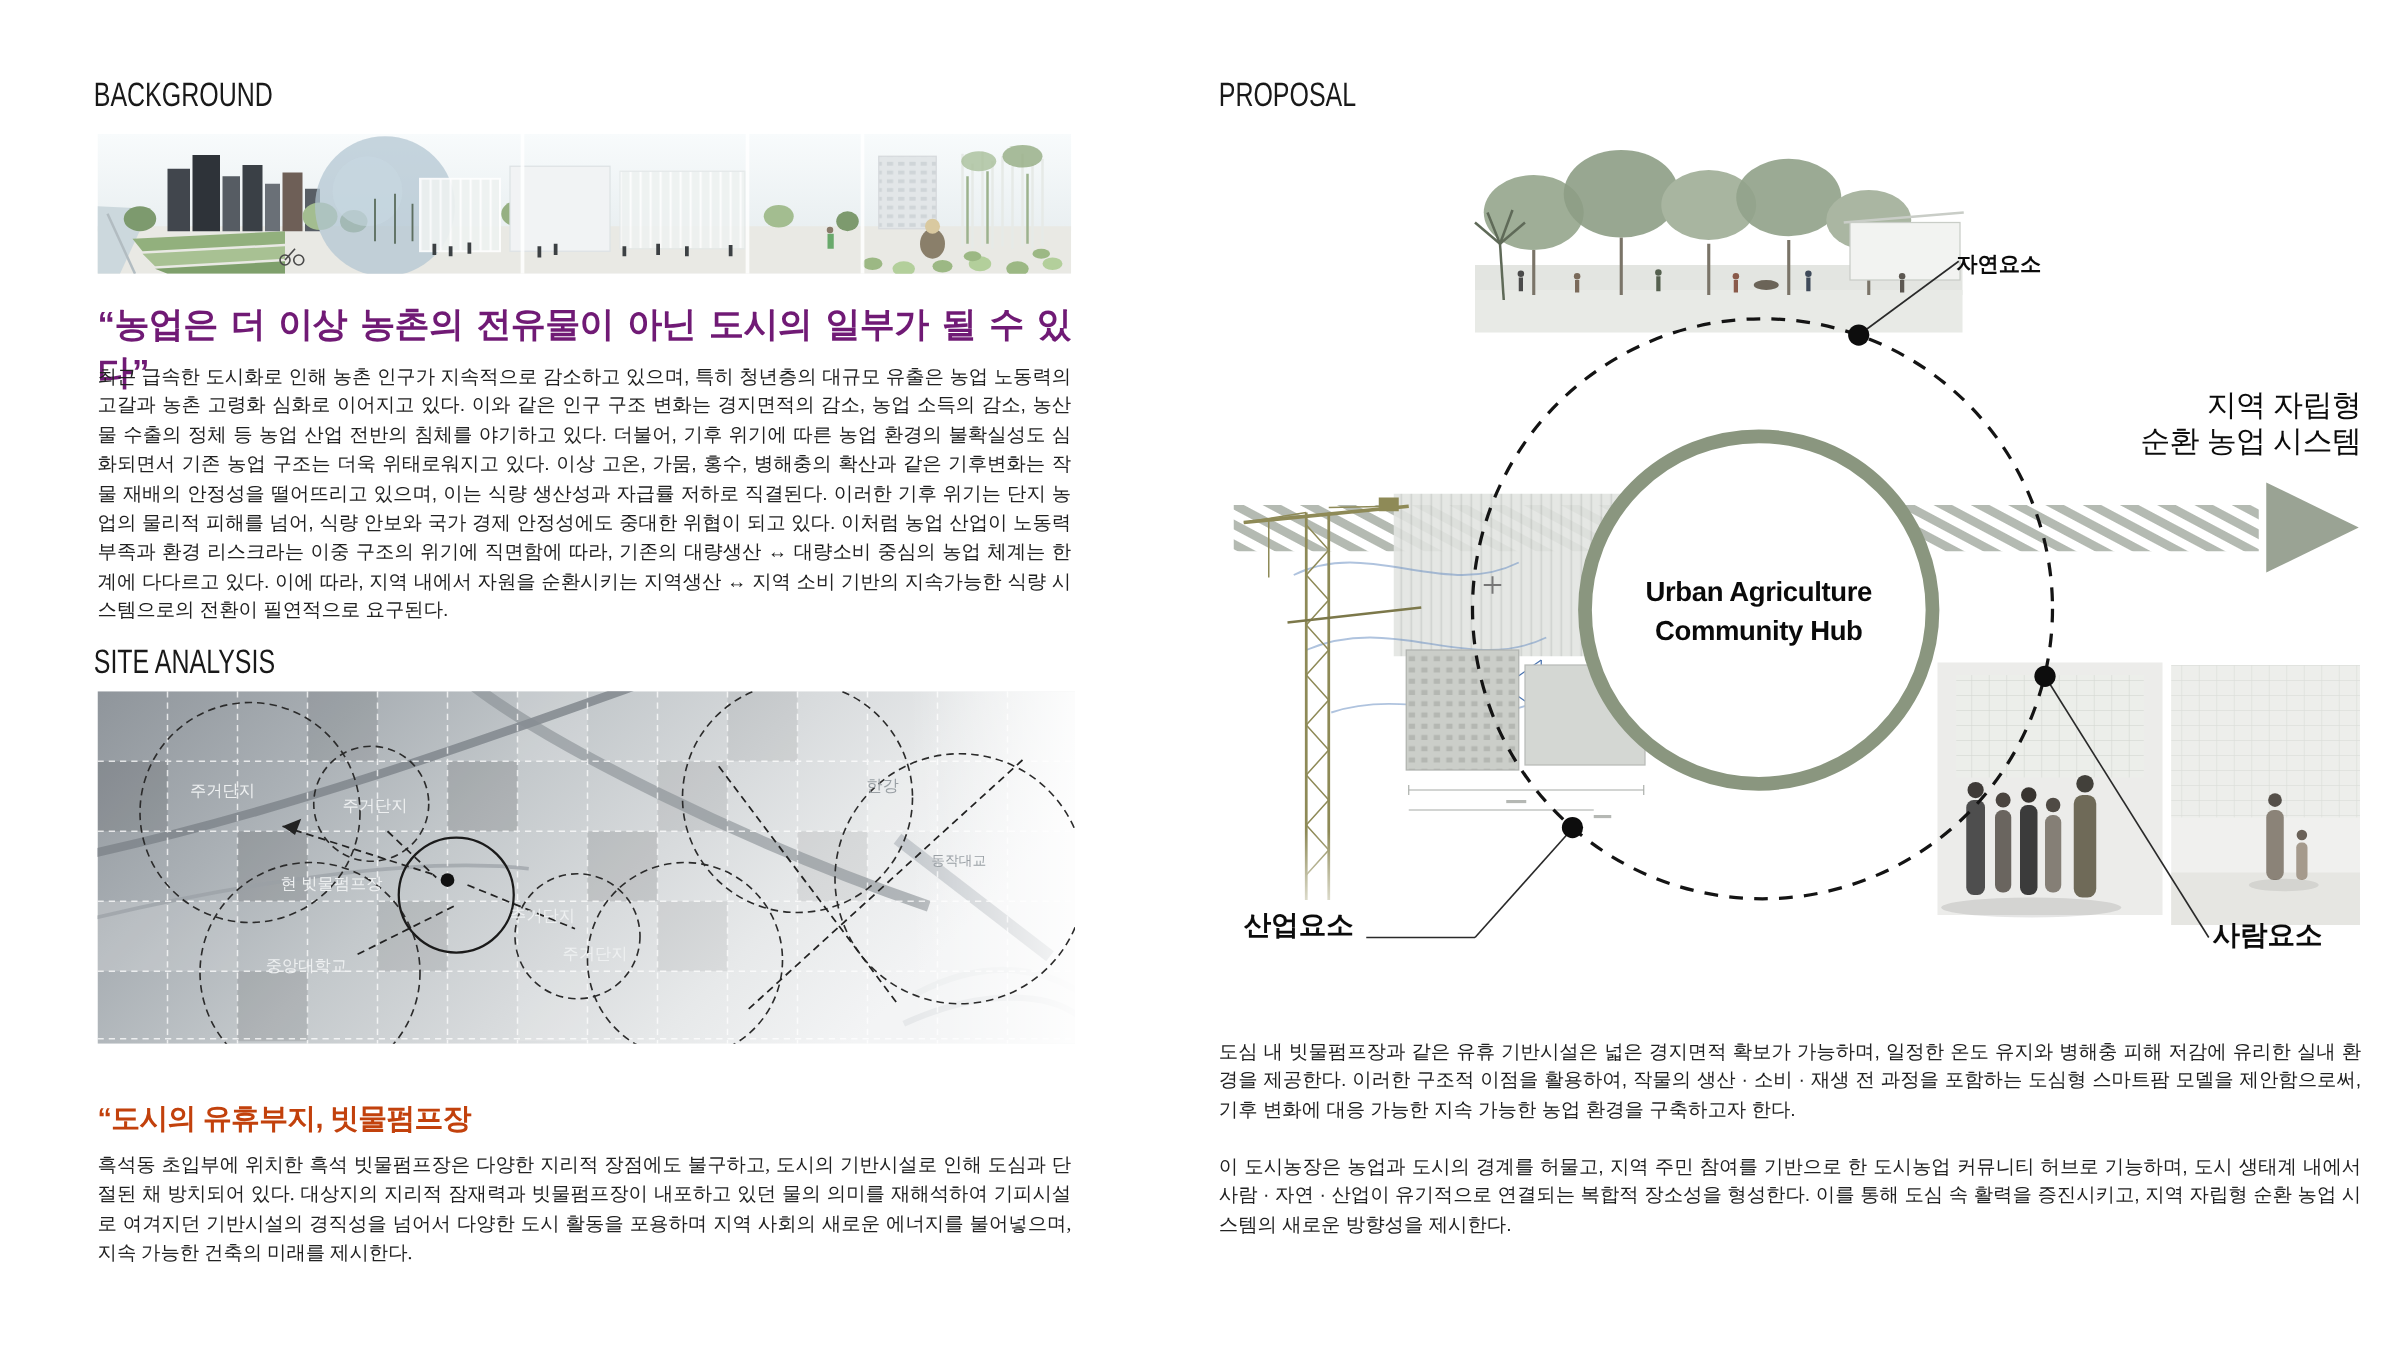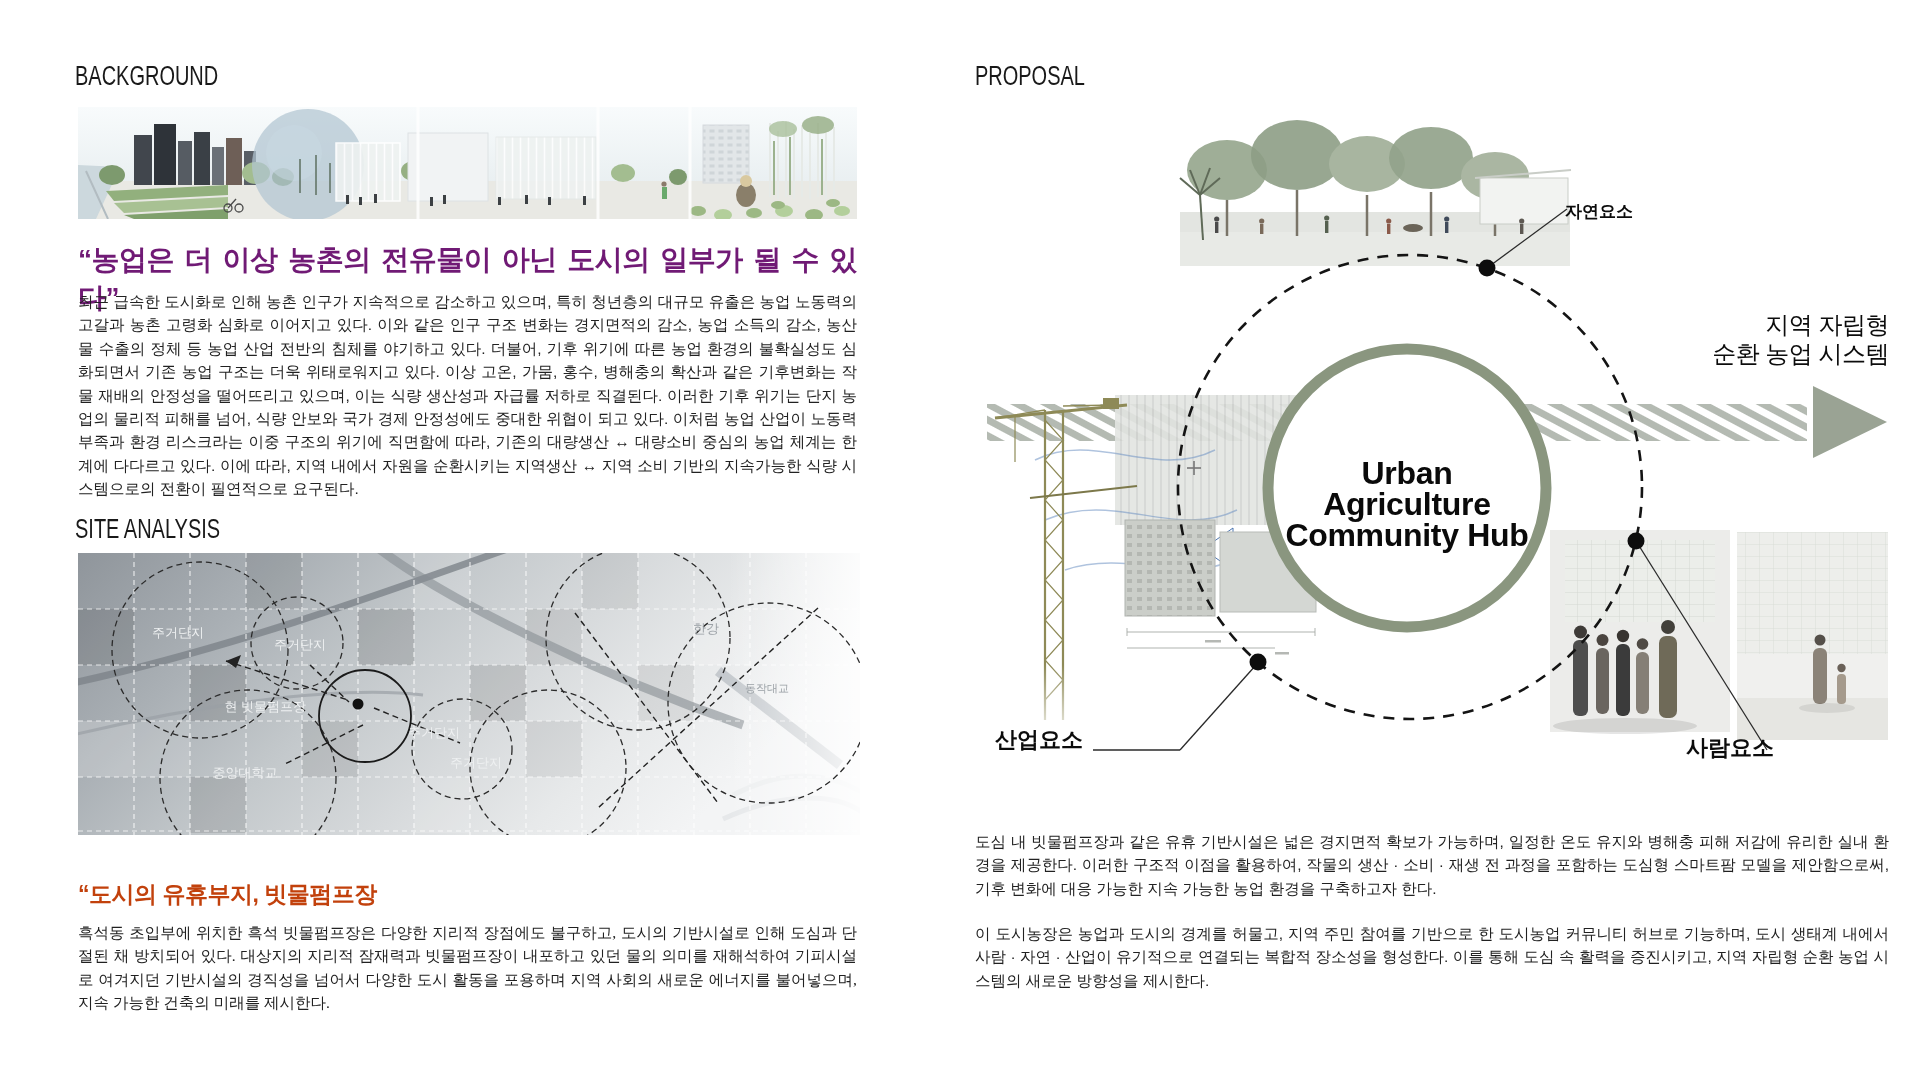--- a/index.html
+++ b/index.html
@@ -6,21 +6,21 @@
   body{width:1920px;height:1080px;position:relative;overflow:hidden;
        font-family:"Liberation Sans","DejaVu Sans",sans-serif;color:#1e1e1e;}
   .abs{position:absolute;}
   .sec-h{font-size:27px;font-weight:500;color:#191919;letter-spacing:0;
          transform:scaleX(0.74);transform-origin:left top;white-space:nowrap;}
   .quote{left:78px;top:241px;width:779px;font-size:28px;font-weight:700;color:#701a75;
          text-align:justify;text-align-last:justify;letter-spacing:-0.5px;}
   .body-text{font-size:15.5px;line-height:23.4px;text-align:justify;color:#212121;}
   .sub-h{font-size:23px;font-weight:700;color:#c2410c;letter-spacing:-0.5px;}
   .lbl{font-weight:700;color:#0c0c0c;}
-  .hub-text{width:264px;text-align:center;font-size:32px;font-weight:600;line-height:31px;color:#0a0a0a;letter-spacing:-0.3px;}
+  .hub-text{width:264px;text-align:center;font-size:22px;font-weight:600;line-height:31px;color:#0a0a0a;letter-spacing:-0.3px;}
   .sys-lbl{width:232px;text-align:right;font-size:24px;font-weight:400;line-height:29px;color:#0c0c0c;letter-spacing:-0.5px;}
   svg{display:block;}
 </style>
 </head>
 <body>
 
 <div class="abs sec-h" style="left:75px;top:61px;">BACKGROUND</div>
 
 <div class="abs" style="left:78px;top:107px;width:779px;height:112px;">
 <svg width="779" height="112" viewBox="0 0 779 112">
@@ -421,16 +421,16 @@
 <div class="abs lbl" style="left:1565px;top:200px;font-size:17px;text-align:center;">자연요소</div>
 <div class="abs sys-lbl" style="left:1657px;top:310px;">
   <div>지역 자립형</div>
   <div>순환 농업 시스템</div>
 </div>
 <div class="abs hub-text" style="left:1275px;top:458px;">
   <div>Urban Agriculture</div>
   <div>Community Hub</div>
 </div>
 <div class="abs lbl" style="left:995px;top:725px;font-size:22px;">산업요소</div>
-<div class="abs lbl" style="left:1686px;top:733px;font-size:22px;">사람요소</div>
+<div class="abs lbl" style="left:1770px;top:733px;font-size:22px;">사람요소</div>
 
 <div class="abs body-text" style="left:975px;top:830px;width:914px;">도심 내 빗물펌프장과 같은 유휴 기반시설은 넓은 경지면적 확보가 가능하며, 일정한 온도 유지와 병해충 피해 저감에 유리한 실내 환경을 제공한다. 이러한 구조적 이점을 활용하여, 작물의 생산 · 소비 · 재생 전 과정을 포함하는 도심형 스마트팜 모델을 제안함으로써, 기후 변화에 대응 가능한 지속 가능한 농업 환경을 구축하고자 한다.</div>
 <div class="abs body-text" style="left:975px;top:922px;width:914px;">이 도시농장은 농업과 도시의 경계를 허물고, 지역 주민 참여를 기반으로 한 도시농업 커뮤니티 허브로 기능하며, 도시 생태계 내에서 사람 · 자연 · 산업이 유기적으로 연결되는 복합적 장소성을 형성한다. 이를 통해 도심 속 활력을 증진시키고, 지역 자립형 순환 농업 시스템의 새로운 방향성을 제시한다.</div>
 
 </body></html>

